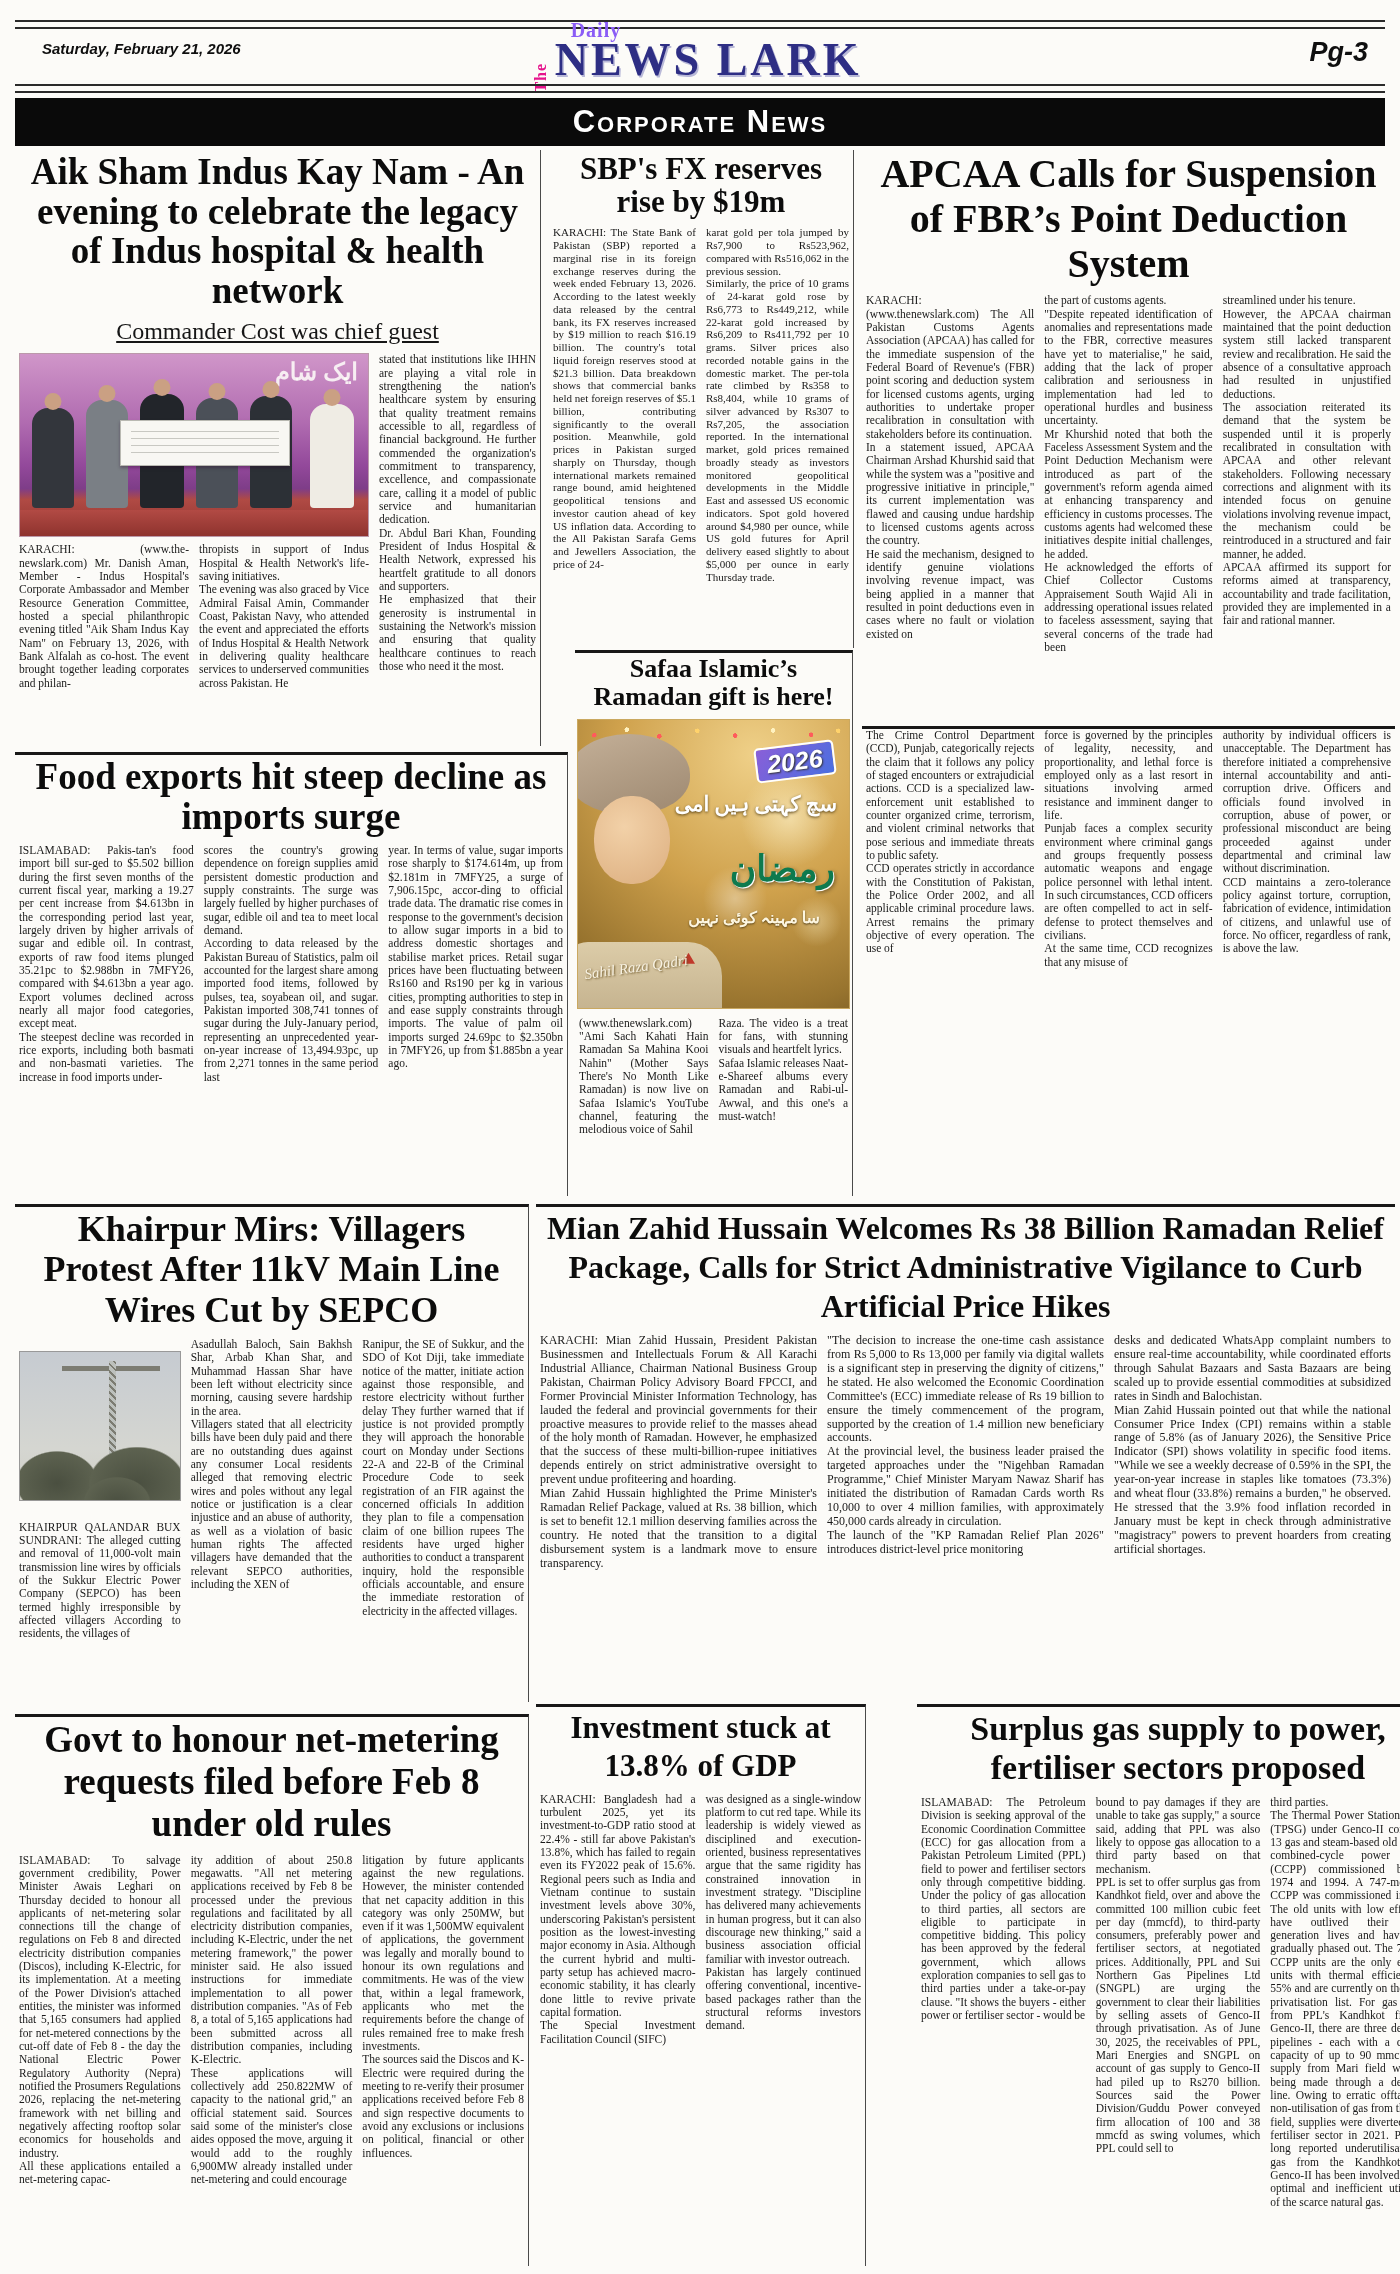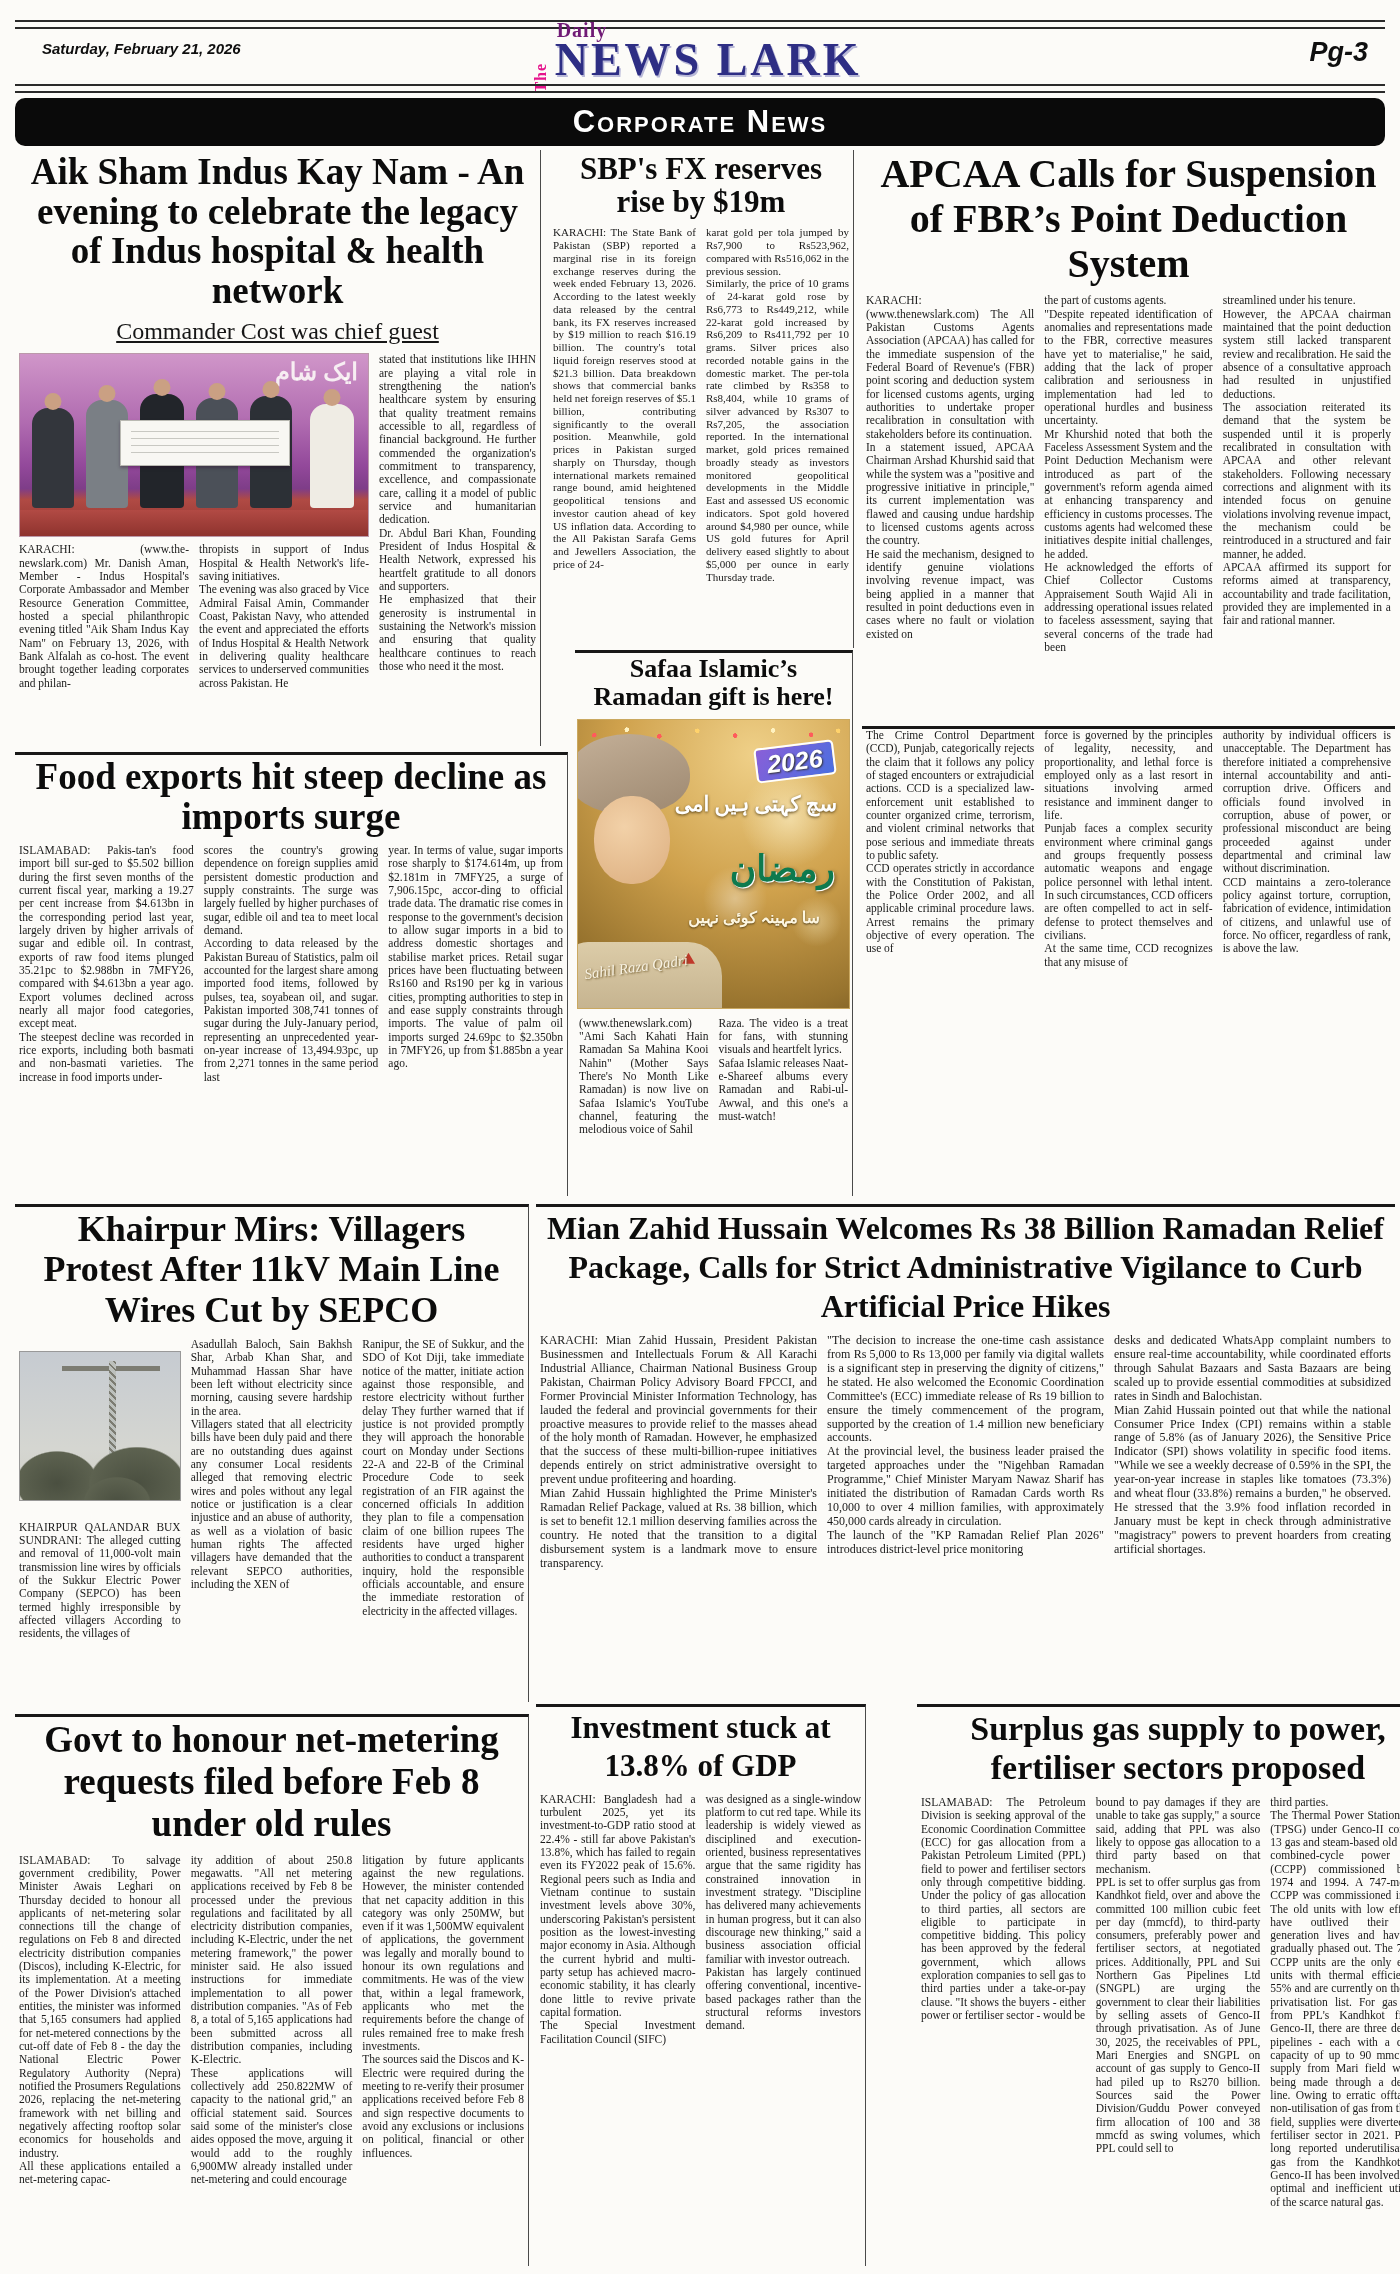--- a/index.html
+++ b/index.html
@@ -5,23 +5,23 @@
   html,body{margin:0;padding:0;background:#d8d8d8;}
   .page{position:relative;width:1400px;height:2274px;margin:0 auto;background:#fcfbf8;overflow:hidden;font-family:"Liberation Serif",serif;color:#161616;}
   
   .hrule{position:absolute;left:15px;right:15px;height:5px;border-top:2px solid #2a2a2a;border-bottom:2px solid #2a2a2a;}
   .hr1{top:20px;} .hr2{top:84px;}
   .pdate{position:absolute;left:42px;top:40px;font-family:"Liberation Sans",sans-serif;font-weight:700;font-style:italic;font-size:15px;color:#0f0f0f;}
   .pno{position:absolute;right:32px;top:37px;font-family:"Liberation Sans",sans-serif;font-weight:700;font-style:italic;font-size:27px;color:#0f0f0f;}
   .mast{position:absolute;left:50%;top:22px;transform:translateX(-52%);display:flex;align-items:flex-end;}
   .mast-the{display:inline-block;transform:rotate(-90deg) translateX(-2px);transform-origin:60% 60%;color:#e5148c;font-weight:700;font-size:16px;letter-spacing:1px;}
   .mast-right{display:flex;flex-direction:column;line-height:.88;}
-  .mast-daily{font-weight:700;font-size:20px;color:#701a75;margin-left:2px;letter-spacing:1px;}
+  .mast-daily{font-weight:700;font-size:20px;color:#8b5cf6;margin-left:16px;letter-spacing:1px;}
   .mast-title{font-weight:700;font-size:46px;color:#2e2e84;letter-spacing:3px;text-shadow:1.5px 1.5px 0 #b9b9d8;}
-  .banner{position:absolute;left:15px;top:98px;width:1370px;height:48px;background:#0a0a0a;display:flex;align-items:center;justify-content:center;border-radius:10px;}
+  .banner{position:absolute;left:15px;top:98px;width:1370px;height:48px;background:#0a0a0a;display:flex;align-items:center;justify-content:center;}
   .banner-text{color:#fff;font-family:"Liberation Sans",sans-serif;font-weight:700;font-size:31px;letter-spacing:2px;font-variant:small-caps;}
   
   .art{position:absolute;overflow:hidden;}
   .rt{border-top:3px solid #181818;padding-top:0;box-sizing:border-box;}
   .br{border-right:1px solid #4a4a4a;}
   .hl{font-weight:700;text-align:center;line-height:1.07;margin:2px 4px 8px;color:#0c0c0c;}
   .hl-indus{font-size:37px;}
   .hl-sbp{font-size:31px;}
   .hl-apcaa{font-size:40px;line-height:1.12;}
   .hl-safaa{font-size:26px;}

